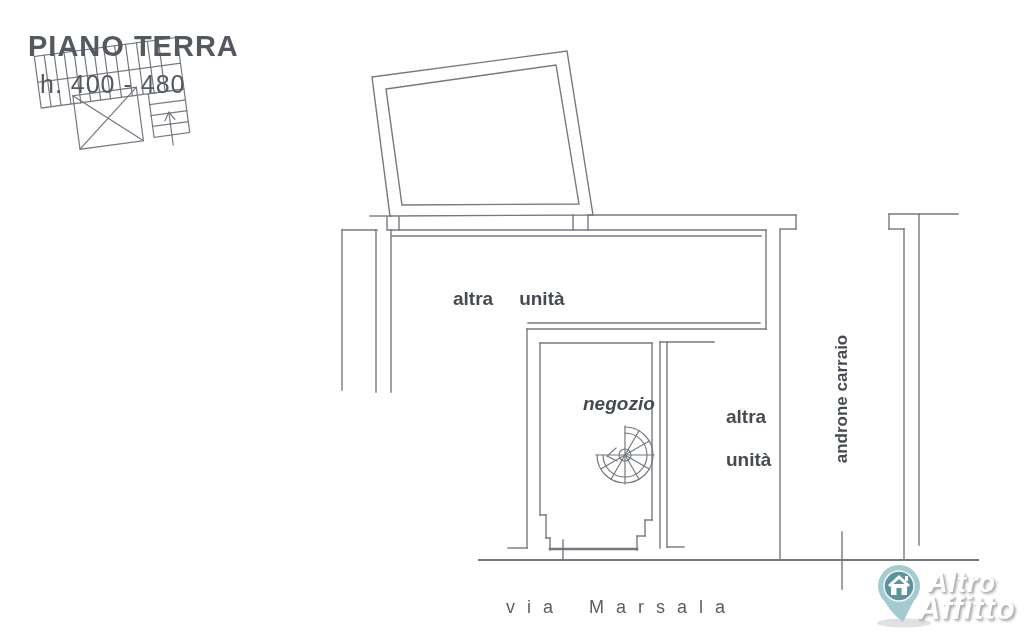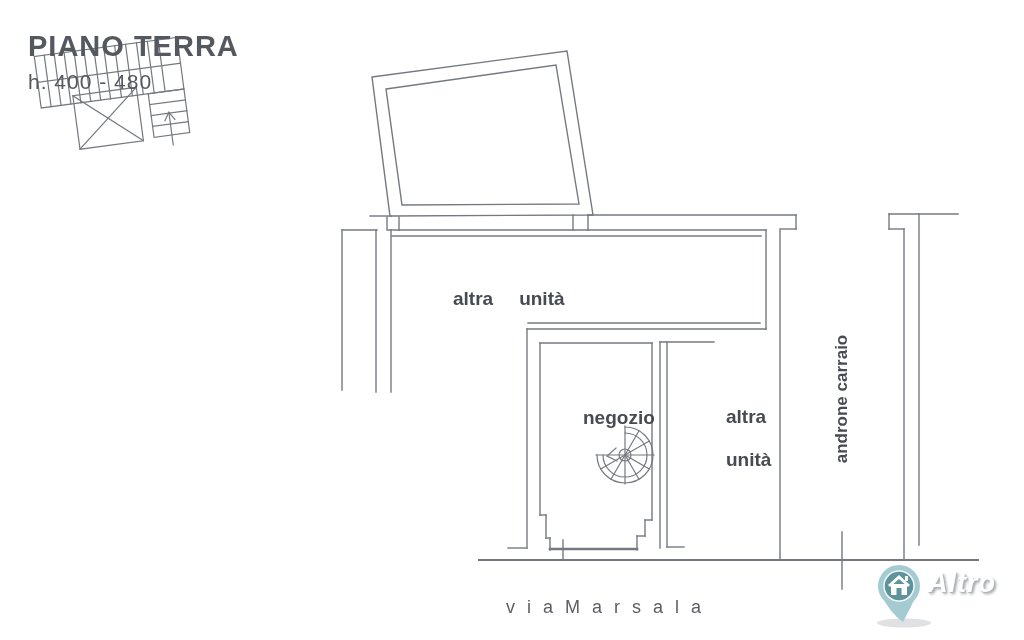--- a/index.html
+++ b/index.html
@@ -14,34 +14,34 @@
   }
   html,body{margin:0;padding:0;background:#e8e8e8;}
   .stage{
     position:relative;width:1024px;height:640px;background:var(--bg);
     overflow:hidden;font-family:"Liberation Sans","DejaVu Sans",sans-serif;
   }
   .plan-svg{position:absolute;left:0;top:0;width:1024px;height:640px;}
   .label{position:absolute;color:var(--text-color);line-height:1;white-space:nowrap;}
   .title-block{position:absolute;left:28px;top:30px;color:var(--title-color);}
   .title-line1{font-size:29px;font-weight:700;letter-spacing:1px;}
-  .title-line2{font-size:21px;font-weight:500;margin-top:7px;letter-spacing:1px;}
+  .title-line2{font-size:25px;font-weight:500;margin-top:7px;letter-spacing:1px;margin-left:12px;}
   .room-label{font-size:19px;font-weight:700;margin-left:23px;}
   .unit-top{left:430px;top:289px;display:flex;gap:26px;}
-  .shop-label{left:560px;top:408px;}
+  .shop-label{left:560px;top:394px;font-style:italic;}
   .unit-right{left:703px;top:407px;display:flex;flex-direction:column;gap:24px;}
   .corridor-label{
     left:841px;top:399px;font-size:17px;font-weight:700;
     transform:translate(-50%,-50%) rotate(-90deg);
   }
   .street-label{
     left:506px;top:598px;font-size:18px;font-weight:500;
     letter-spacing:12px;color:#5a5e64;
   }
-  .street-label .w2{text-align:center;}
+  .street-label .w2{margin-left:24px;text-align:center;}
   .watermark{position:absolute;left:862px;top:556px;width:162px;height:84px;}
   .brand-text{
     position:absolute;color:var(--brand-text);font-weight:800;font-style:italic;
     text-shadow:1px 1px 0 var(--brand-shadow),2px 2px 3px #9aa0a3;
     letter-spacing:1px;line-height:1;
   }
   .brand-line1{left:66px;top:14px;font-size:27px;text-align:right;}
   .brand-line2{left:56px;top:37px;font-size:31px;}
 </style>
 </head>
@@ -200,15 +200,16 @@
         <circle cx="37" cy="30" r="15" fill="var(--pin-inner)" stroke="#f2f7f7" stroke-width="1.5"></circle>
         <g fill="#ffffff">
           <polygon points="37,19 48,29 46,31 37,23 28,31 26,29"></polygon>
           <rect x="43" y="20" width="3" height="5"></rect>
           <rect x="29" y="28" width="16" height="11"></rect>
           <rect x="34.5" y="32" width="5" height="7" fill="var(--pin-inner)"></rect>
         </g>
       </g>
     </svg>
     <div class="brand-text brand-line1">Altro</div>
+    <div class="brand-text brand-line2">Affitto</div>
   </div>
 
 </div>
 
 </body></html>

